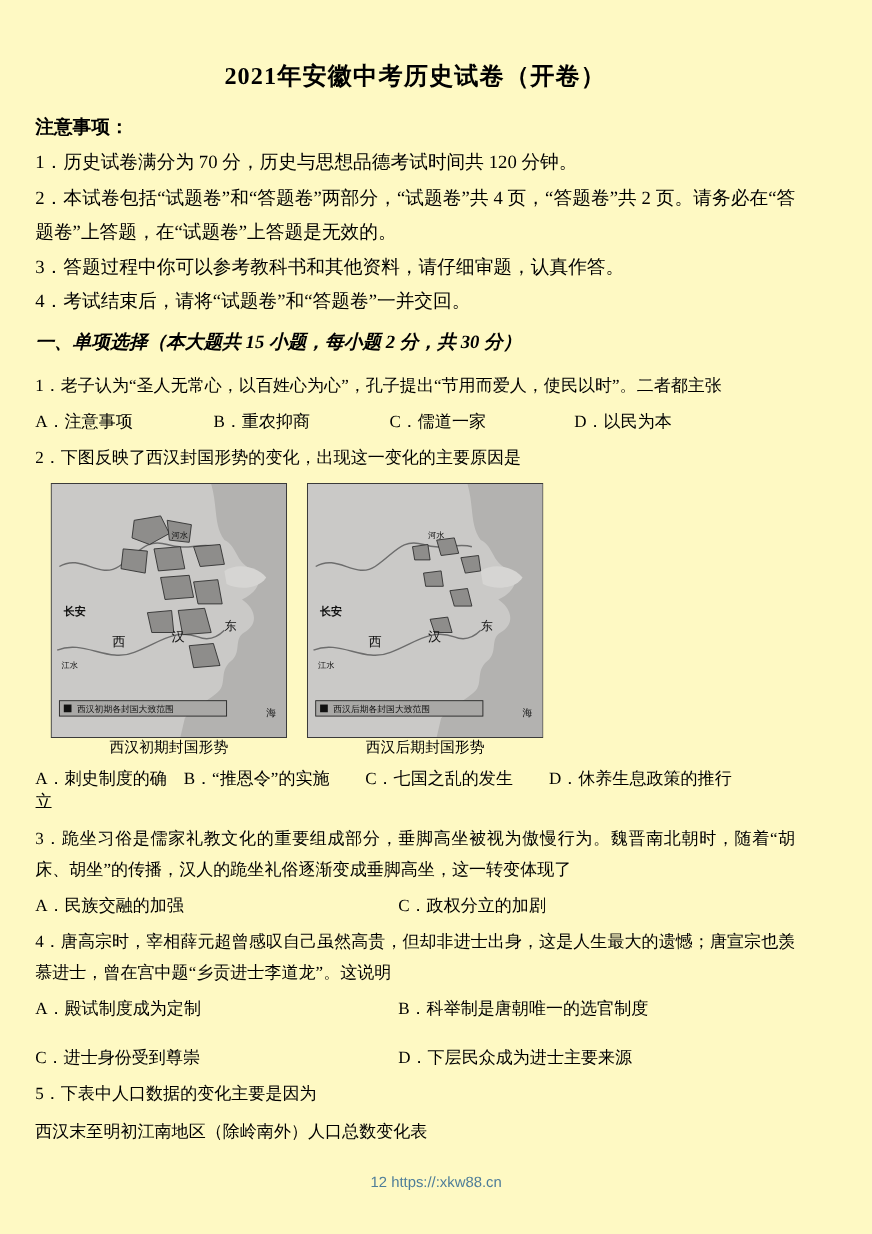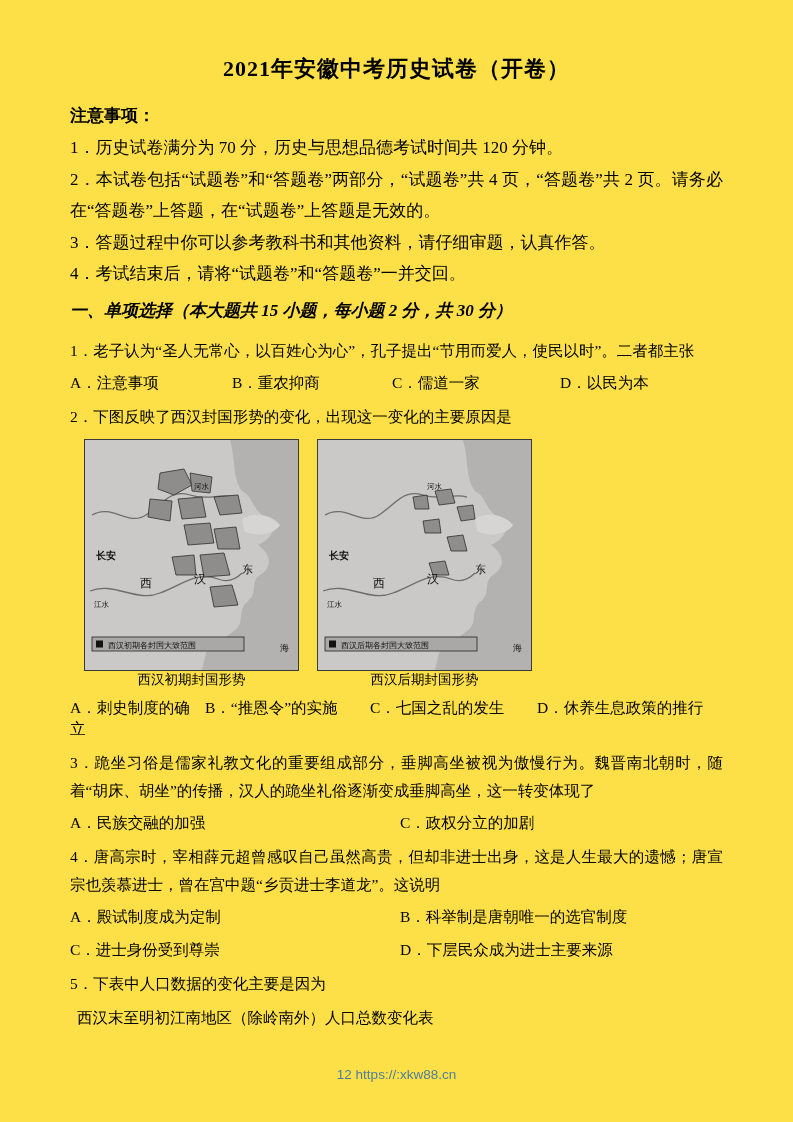--- a/index.html
+++ b/index.html
@@ -1,24 +1,24 @@
 <!DOCTYPE html>
 <html><head>
 <meta charset="utf-8">
 <style>
   * { margin:0; padding:0; box-sizing:border-box; }
   html,body { background:#ffffff; }
   .page {
     position:relative;
     width:793px; height:1122px;
     margin:0 auto;
-    background:#fde047;
+    background:#fef9c3;
     color:#000;
     font-family:"Liberation Serif","DejaVu Serif",serif;
-    padding:54px 70px 0 70px;
+    padding:54px 70px 0 32px;
     overflow:hidden;
   }
   .title {
     text-align:center;
     font-size:22px;
     font-weight:bold;
     letter-spacing:1px;
     margin-bottom:16px;
   }
   .notice-heading {
@@ -45,38 +45,37 @@
     line-height:1.78;
     text-align:justify;
     margin-top:9px;
   }
   .opts {
     font-size:15.5px;
     margin-top:9px;
   }
   .opts-4a { display:grid; grid-template-columns:162px 160px 168px 1fr; }
   .opts-4b { display:grid; grid-template-columns:135px 165px 167px 1fr; }
-  .opts-2  { display:grid; grid-template-columns:330px 1fr; row-gap:12px; }
+  .opts-2  { display:grid; grid-template-columns:330px 1fr; row-gap:23px; }
   .maps-row {
     display:flex;
     gap:18px;
     margin:8px 0 2px 14px;
   }
   .map-fig { width:215px; }
   .map-svg { display:block; width:215px; height:232px; }
   .map-svg text { font-family:"Liberation Serif","DejaVu Serif",serif; fill:#111; }
   .map-caption {
     text-align:center;
     font-size:13.5px;
     margin-top:0;
   }
   .table-title {
     font-size:15.5px;
     margin-top:10px;
-    margin-left:7px;
   }
   .footer {
     position:absolute;
     left:0; bottom:40px;
     width:100%;
     text-align:center;
     font-family:"Liberation Sans","DejaVu Sans",sans-serif;
     font-size:13.5px;
     color:#4e7d99;
   }

